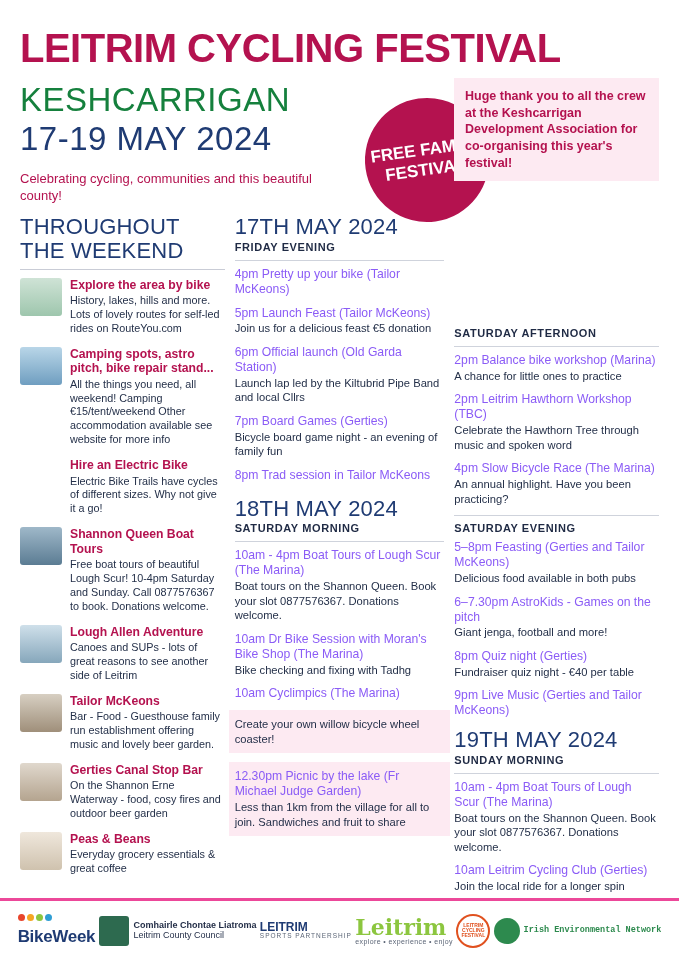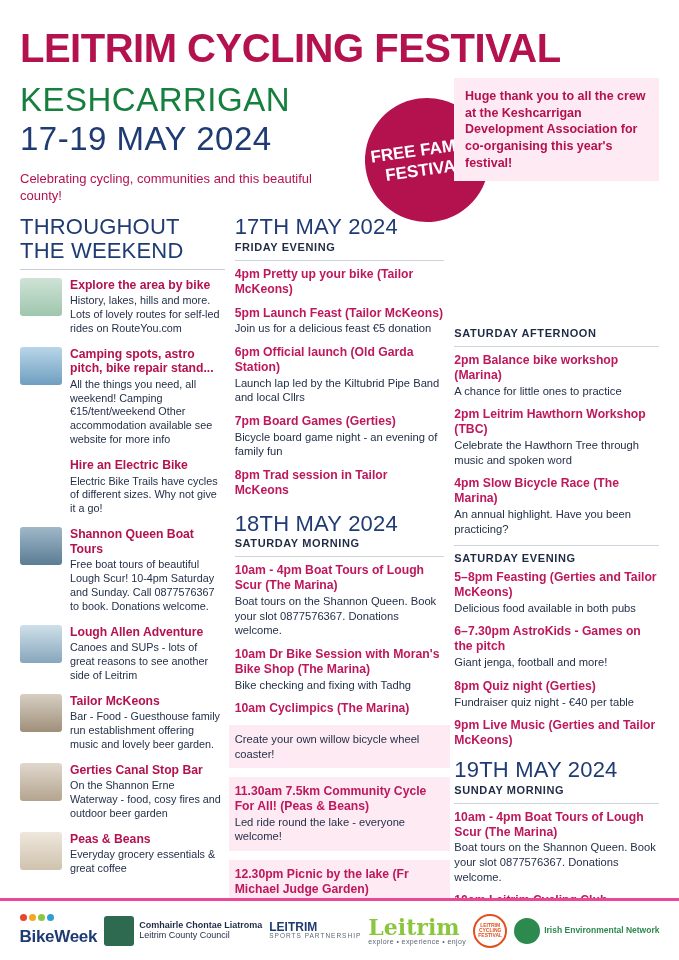--- a/index.html
+++ b/index.html
@@ -94,22 +94,22 @@
   .subhead {
     font-size:11px;
     font-weight:bold;
     letter-spacing:0.6px;
     color:#1f2a44;
     margin:0 0 6px 0;
   }
 
   .item { margin-bottom:9px; }
   .item .t {
-    color:#be185d;
-    font-weight:bold;
+    color:#8b5cf6;
+    font-weight:normal;
     font-size:12.2px;
     line-height:1.22;
     margin-bottom:1px;
   }
   .item .d {
     font-size:11.2px;
     line-height:1.3;
     color:#243049;
   }
 
@@ -164,21 +164,21 @@
   .lsp { font-size:12px; font-weight:bold; color:#1f3b73; line-height:1.0; }
   .lsp small { display:block; font-size:6.5px; font-weight:normal; letter-spacing:1px; color:#5c6677; }
   .leitrim-logo { font-size:22px; font-weight:bold; color:#8cc63f; line-height:1; font-family:"DejaVu Serif", serif;}
   .leitrim-logo small { display:block; font-size:7px; font-weight:normal; color:#5c6677; letter-spacing:0.4px; font-family:"Liberation Sans",sans-serif;}
   .circ {
     width:34px; height:34px; border-radius:50%;
     border:2px solid #e0511f;
     display:flex; align-items:center; justify-content:center;
     font-size:5px; text-align:center; color:#e0511f; font-weight:bold; line-height:1.05;
   }
-  .ien { display:flex; align-items:center; gap:4px; }
+  .ien { display:flex; align-items:center; gap:4px;font-family:Liberation Mono, monospace; }
   .ien-mark { width:26px; height:26px; border-radius:50%; background:#2d8a4e; }
   .ien-text { font-size:8.5px; font-weight:bold; color:#2d8a4e; line-height:1.15; }
 </style>
 </head>
 <body>
 
 <div class="page">
 
   <div class="title">LEITRIM CYCLING FESTIVAL</div>
 
@@ -305,24 +305,20 @@
         <div class="d">Bike checking and fixing with Tadhg</div>
       </div>
       <div class="item">
         <div class="t">10am Cyclimpics (The Marina)</div>
       </div>
 
       <div class="item highlight">
         <div class="d">Create your own willow bicycle wheel coaster!</div>
       </div>
       <div class="item highlight">
-        <div class="t">11.30am 7.5km Community Cycle For All! (Peas &amp; Beans)</div>
-        <div class="d">Led ride round the lake - everyone welcome!</div>
-      </div>
-      <div class="item highlight">
         <div class="t">12.30pm Picnic by the lake (Fr Michael Judge Garden)</div>
         <div class="d">Less than 1km from the village for all to join. Sandwiches and fruit to share</div>
       </div>
 
     </div>
 
     <div class="col3">
       <div style="height:112px;"></div>
 
       <div class="subhead">SATURDAY AFTERNOON</div>

